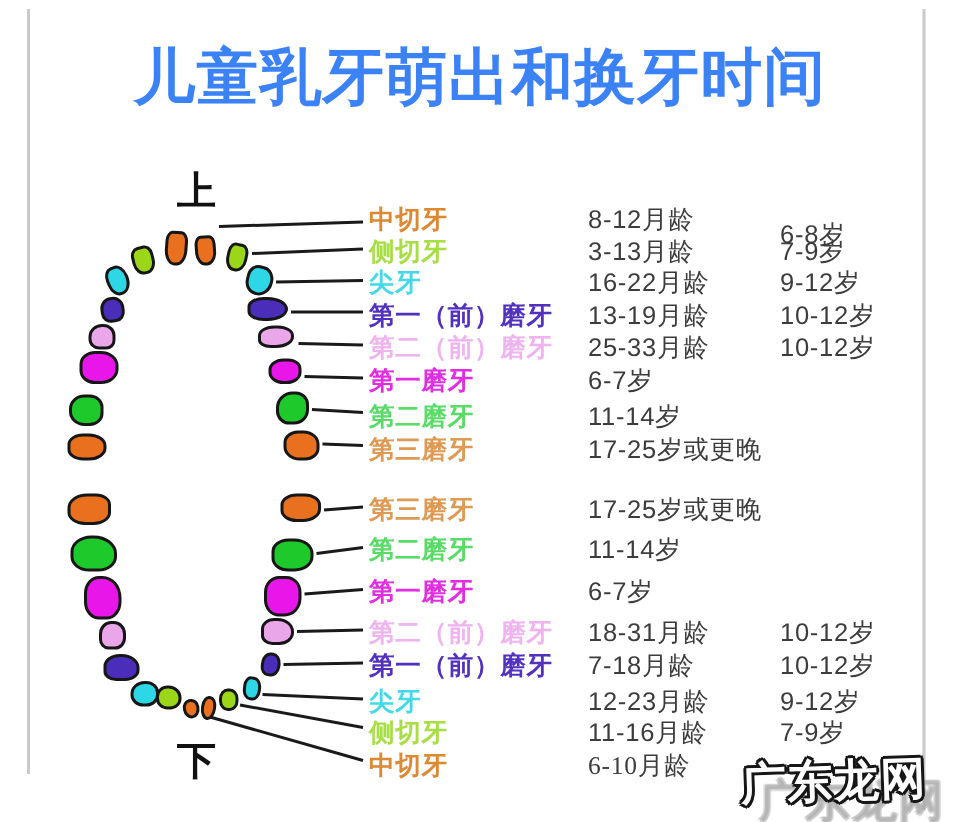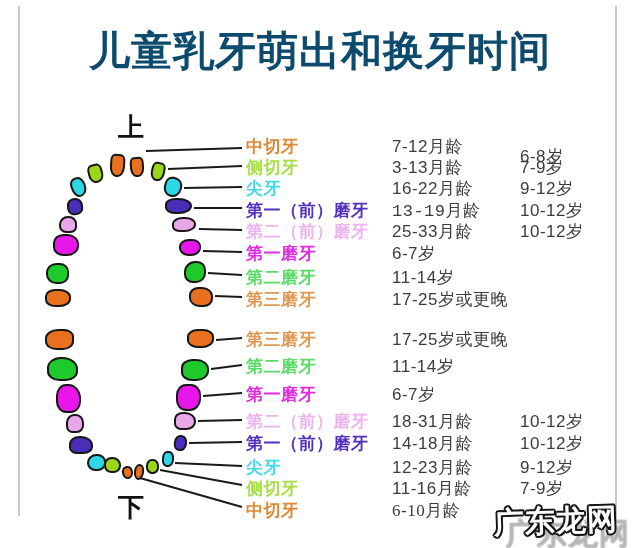--- a/index.html
+++ b/index.html
@@ -3,21 +3,21 @@
 <meta charset="utf-8">
 <style>
   html,body{margin:0;padding:0;background:#ffffff;}
   .stage{
     position:relative;width:640px;height:548px;background:#ffffff;overflow:hidden;
     font-family:"Liberation Sans","DejaVu Sans",sans-serif;
   }
   .frame-line{position:absolute;width:2px;background:#c9c9c9;}
   .title{
     position:absolute;left:0;right:0;top:24px;text-align:center;
-    font-size:41px;font-weight:bold;color:#0c4a6e;letter-spacing:1px;white-space:nowrap;
+    font-size:41px;font-weight:bold;color:#3b82f6;letter-spacing:1px;white-space:nowrap;
   }
   .jaw-label{position:absolute;font-size:26px;font-weight:bold;color:#111;}
   .col-header{position:absolute;font-size:25px;font-weight:bold;color:#161616;letter-spacing:2px;}
   .row-label{position:absolute;font-size:17px;font-weight:bold;white-space:nowrap;letter-spacing:0.5px;}
   .row-val{position:absolute;font-size:17px;color:#3c3c3c;white-space:nowrap;letter-spacing:0.5px;}
   .tooth{position:absolute;border:2px solid #161616;box-sizing:border-box;}
   .lines-svg{position:absolute;left:0;top:0;pointer-events:none;}
   .watermark{
     position:absolute;left:494px;top:501px;font-size:30px;font-weight:bold;
     color:#ffffff;white-space:nowrap;transform:rotate(-2deg);letter-spacing:1px;
@@ -94,51 +94,51 @@
       <div class="tooth" style="left: 174px; top: 435px; width: 13px; height: 16px; background: rgb(74, 45, 185); border-radius: 45% 45% 45% 40%; transform: rotate(8deg);"></div>
       <div class="tooth" style="left: 87px; top: 454px; width: 19px; height: 17px; background: rgb(46, 215, 230); border-radius: 50% 45% 45%; transform: rotate(0deg);"></div>
       <div class="tooth" style="left: 162px; top: 451px; width: 12px; height: 16px; background: rgb(46, 215, 230); border-radius: 40% 45% 45%; transform: rotate(6deg);"></div>
       <div class="tooth" style="left: 104px; top: 457px; width: 17px; height: 16px; background: rgb(155, 214, 25); border-radius: 45% 50% 45% 45%; transform: rotate(0deg);"></div>
       <div class="tooth" style="left: 146px; top: 459px; width: 13px; height: 15px; background: rgb(155, 214, 25); border-radius: 45%; transform: rotate(0deg);"></div>
       <div class="tooth" style="left: 122px; top: 466px; width: 11px; height: 13px; background: rgb(232, 112, 30); border-radius: 45% 45% 50% 50%; transform: rotate(-10deg);"></div>
       <div class="tooth" style="left: 134px; top: 464px; width: 10px; height: 16px; background: rgb(232, 112, 30); border-radius: 45% 45% 50% 50%; transform: rotate(8deg);"></div>
     </div>
   <div id="rows-layer">
       <span class="row-label" style="left: 246px; top: 135px; color: rgb(221, 136, 51);">中切牙</span>
-      <span class="row-val" style="left: 392px; top: 135px;">7-12月龄</span>
+      <span class="row-val" style="left: 392px; top: 135px;">8-12月龄</span>
       <span class="row-val" style="left: 520px; top: 135px; margin-top: 10px;">6-8岁</span>
       <span class="row-label" style="left: 246px; top: 156px; color: rgb(166, 222, 68);">侧切牙</span>
       <span class="row-val" style="left: 392px; top: 156px;">3-13月龄</span>
       <span class="row-val" style="left: 520px; top: 156px;">7-9岁</span>
       <span class="row-label" style="left: 246px; top: 177px; color: rgb(69, 217, 232);">尖牙</span>
       <span class="row-val" style="left: 392px; top: 177px;">16-22月龄</span>
       <span class="row-val" style="left: 520px; top: 177px;">9-12岁</span>
       <span class="row-label" style="left: 246px; top: 199px; color: rgb(82, 49, 190);">第一（前）磨牙</span>
-      <span class="row-val" style="left: 392px; top: 199px; font-family: Liberation Mono, monospace;">13-19月龄</span>
+      <span class="row-val" style="left: 392px; top: 199px;">13-19月龄</span>
       <span class="row-val" style="left: 520px; top: 199px;">10-12岁</span>
       <span class="row-label" style="left: 246px; top: 220px; color: rgb(239, 179, 239);">第二（前）磨牙</span>
       <span class="row-val" style="left: 392px; top: 220px;">25-33月龄</span>
       <span class="row-val" style="left: 520px; top: 220px;">10-12岁</span>
       <span class="row-label" style="left: 246px; top: 242px; color: rgb(224, 46, 224);">第一磨牙</span>
       <span class="row-val" style="left: 392px; top: 242px;">6-7岁</span>
       <span class="row-label" style="left: 246px; top: 266px; color: rgb(90, 219, 104);">第二磨牙</span>
       <span class="row-val" style="left: 392px; top: 266px;">11-14岁</span>
       <span class="row-label" style="left: 246px; top: 288px; color: rgb(222, 154, 85);">第三磨牙</span>
       <span class="row-val" style="left: 392px; top: 288px;">17-25岁或更晚</span>
       <span class="row-label" style="left: 246px; top: 328px; color: rgb(222, 154, 85);">第三磨牙</span>
       <span class="row-val" style="left: 392px; top: 328px;">17-25岁或更晚</span>
       <span class="row-label" style="left: 246px; top: 355px; color: rgb(90, 219, 104);">第二磨牙</span>
       <span class="row-val" style="left: 392px; top: 355px;">11-14岁</span>
       <span class="row-label" style="left: 246px; top: 383px; color: rgb(224, 46, 224);">第一磨牙</span>
       <span class="row-val" style="left: 392px; top: 383px;">6-7岁</span>
       <span class="row-label" style="left: 246px; top: 410px; color: rgb(239, 179, 239);">第二（前）磨牙</span>
       <span class="row-val" style="left: 392px; top: 410px;">18-31月龄</span>
       <span class="row-val" style="left: 520px; top: 410px;">10-12岁</span>
       <span class="row-label" style="left: 246px; top: 432px; color: rgb(82, 49, 190);">第一（前）磨牙</span>
-      <span class="row-val" style="left: 392px; top: 432px;">14-18月龄</span>
+      <span class="row-val" style="left: 392px; top: 432px;">7-18月龄</span>
       <span class="row-val" style="left: 520px; top: 432px;">10-12岁</span>
       <span class="row-label" style="left: 246px; top: 456px; color: rgb(69, 217, 232);">尖牙</span>
       <span class="row-val" style="left: 392px; top: 456px;">12-23月龄</span>
       <span class="row-val" style="left: 520px; top: 456px;">9-12岁</span>
       <span class="row-label" style="left: 246px; top: 477px; color: rgb(166, 222, 68);">侧切牙</span>
       <span class="row-val" style="left: 392px; top: 477px;">11-16月龄</span>
       <span class="row-val" style="left: 520px; top: 477px;">7-9岁</span>
       <span class="row-label" style="left: 246px; top: 499px; color: rgb(221, 136, 51);">中切牙</span>
       <span class="row-val" style="left: 392px; top: 499px; font-family: Liberation Serif, serif;">6-10月龄</span>
     </div>

